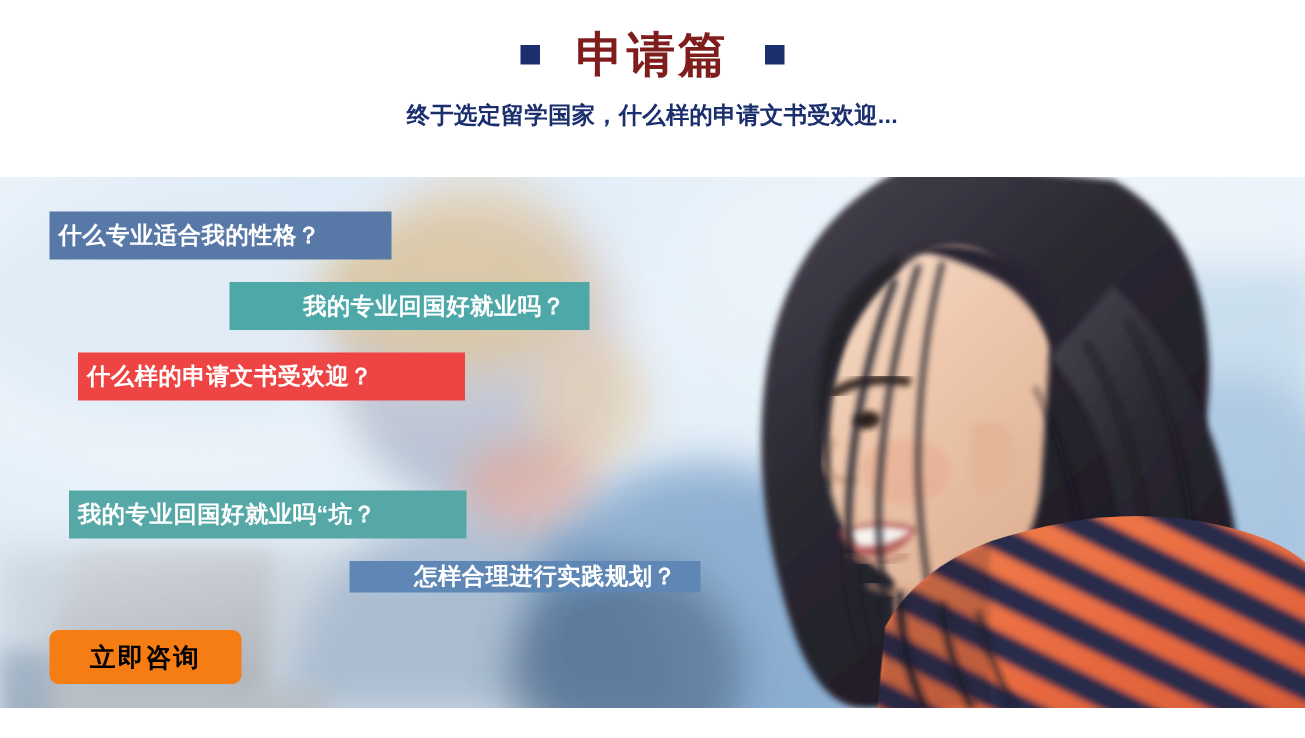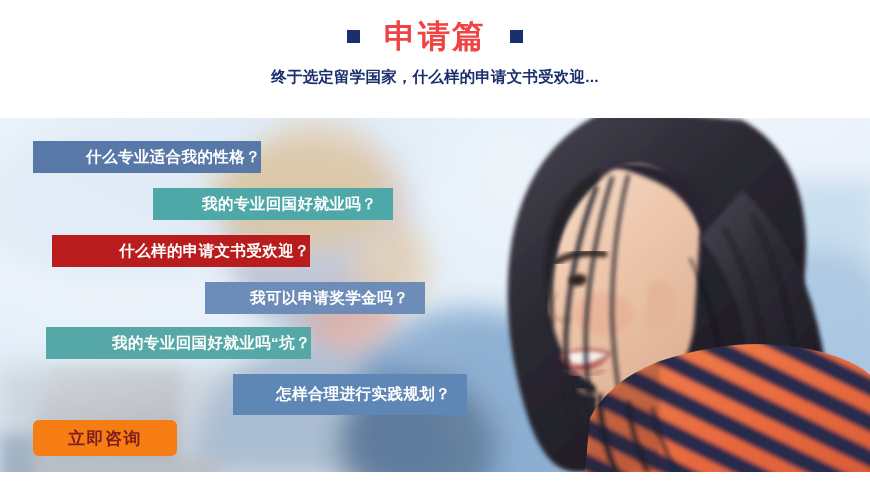--- a/index.html
+++ b/index.html
@@ -37,21 +37,21 @@
   .sq {
     width: 13px;
     height: 13px;
     background: #1b2f6e;
     display: block;
     flex: 0 0 auto;
   }
   .title-text {
     font-size: 32px;
     font-weight: bold;
-    color: #ef4444;
+    color: #7f1d1d;
     letter-spacing: 2px;
     line-height: 1;
     white-space: nowrap;
   }
   .subtitle-text {
     margin-top: 15px;
     font-size: 15.5px;
     font-weight: bold;
     color: #1b2f6e;
     letter-spacing: 0.2px;
@@ -88,34 +88,34 @@
     display: flex;
     align-items: center;
     color: #ffffff;
     font-size: 15.5px;
     font-weight: bold;
     letter-spacing: 0.4px;
     white-space: nowrap;
     box-sizing: border-box;
     padding-left: 20px;
   }
-  .bubble-left  { justify-content: flex-end; padding-left: 18px; }
+  .bubble-left  { justify-content: flex-start; padding-left: 6px; }
   .bubble-right { justify-content: flex-end;  padding-right: 16px; }
 
   
   .cta {
     position: absolute;
     left: 33px;
     top: 302px;
-    width: 144px;
+    width: 128px;
     height: 36px;
     background: #f57d14;
     border-radius: 6px;
     border: none;
-    color: #7f1d1d;
+    color: #000000;
     font-family: "Liberation Sans", "DejaVu Sans", sans-serif;
     font-size: 17px;
     font-weight: bold;
     letter-spacing: 1.5px;
     display: flex;
     align-items: center;
     justify-content: center;
     cursor: pointer;
     padding: 0;
   }
@@ -312,33 +312,30 @@
   <div class="bubbles">
 
     <div class="bubble bubble-left" style="left:33px; top:23px; width:228px; height:32px; background:#5878a8;">
       <span>什么专业适合我的性格？</span>
     </div>
 
     <div class="bubble bubble-right" style="left:153px; top:70px; width:240px; height:32px; background:#4ea8a8;">
       <span>我的专业回国好就业吗？</span>
     </div>
 
-    <div class="bubble bubble-left" style="left:52px; top:117px; width:258px; height:32px; background:#b91c1c;">
+    <div class="bubble bubble-left" style="left:52px; top:117px; width:258px; height:32px; background:#ef4444;">
       <span>什么样的申请文书受欢迎？</span>
     </div>
 
-    <div class="bubble bubble-right" style="left:205px; top:164px; width:220px; height:32px; background:#6d8cb8;">
-      <span>我可以申请奖学金吗？</span>
-    </div>
 
     <div class="bubble bubble-left" style="left:46px; top:209px; width:265px; height:32px; background:#56a8a6;">
       <span>我的专业回国好就业吗“坑？</span>
     </div>
 
-    <div class="bubble bubble-right" style="left:233px; top:256px; width:234px; height:41px; background:#5e87b5;">
+    <div class="bubble bubble-right" style="left:233px; top:256px; width:234px; height:21px; background:#5e87b5;">
       <span>怎样合理进行实践规划？</span>
     </div>
 
 
     <button class="cta">
       <span>立即咨询</span>
     </button>
   </div>
 </div>
 

